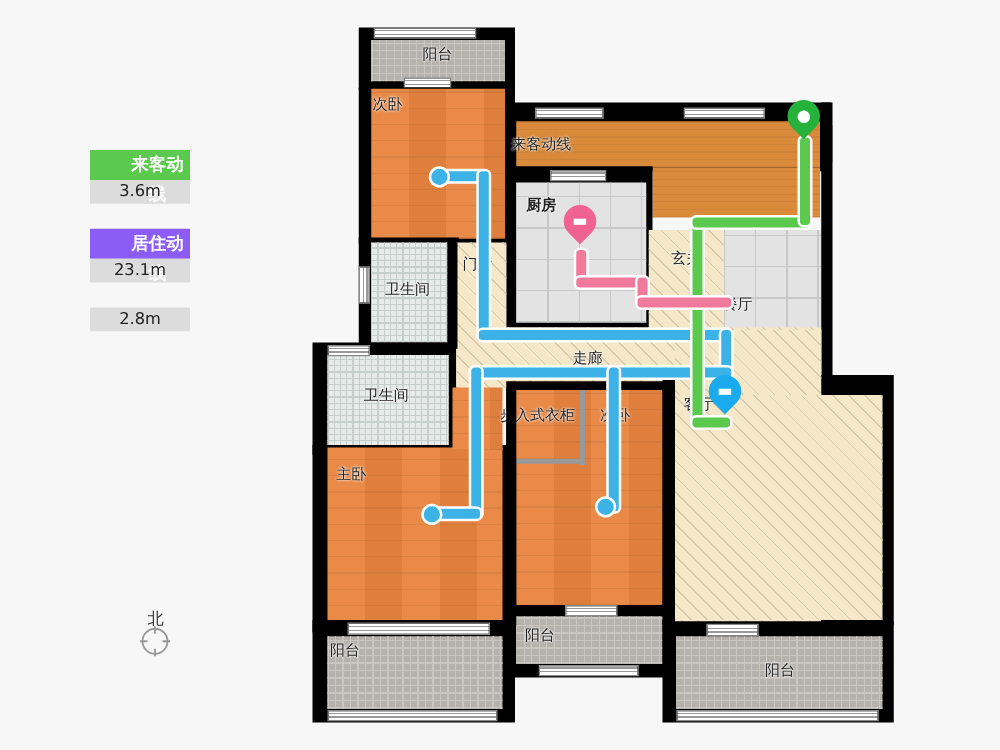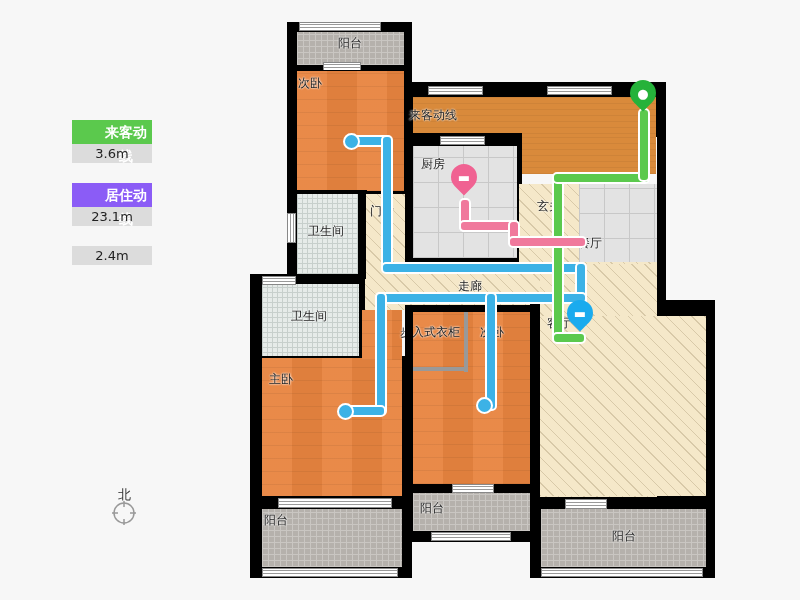--- a/index.html
+++ b/index.html
@@ -43,21 +43,21 @@
 
 <div class="legend" style="top:120px;">
   <div class="title" style="background:#5bc94d;">来客动线</div>
   <div class="val">3.6m</div>
 </div>
 <div class="legend" style="top:183px;">
   <div class="title" style="background:#8b5cf6;">居住动线</div>
   <div class="val">23.1m</div>
 </div>
 <div class="legend" style="top:246px;">
-  <div class="val">2.4m</div>
+  <div class="val">2.8m</div>
 </div>
 
 <div class="abs" style="left:110px;top:486px;width:30px;height:45px;">
   <div style="position:absolute;left:8px;top:0;font-size:13px;color:#333;">北</div>
   <svg style="position:absolute;left:1px;top:14px;" width="26" height="26" viewBox="0 0 26 26">
     <circle cx="13" cy="13" r="10" fill="none" stroke="#999" stroke-width="1.5"></circle>
     <line x1="13" y1="1" x2="13" y2="7" stroke="#999" stroke-width="1.5"></line>
     <line x1="13" y1="19" x2="13" y2="25" stroke="#999" stroke-width="1.5"></line>
     <line x1="1" y1="13" x2="7" y2="13" stroke="#999" stroke-width="1.5"></line>
     <line x1="19" y1="13" x2="25" y2="13" stroke="#999" stroke-width="1.5"></line>
@@ -80,21 +80,21 @@
   <div class="wood2" style="left:413px;top:97px;width:243px;height:37px;"></div>
   <div class="wood2" style="left:522px;top:134px;width:134px;height:40px;"></div>
   <div class="win" style="left:428px;top:86px;width:55px;height:9px;"></div>
   <div class="win" style="left:547px;top:86px;width:65px;height:9px;"></div>
   <div class="winv" style="left:658px;top:100px;width:8px;height:30px;"></div>
   <div class="label" style="left:409px;top:107px;">来客动线</div>
 
   <div class="wall" style="left:405px;top:133px;width:117px;height:130px;"></div>
   <div class="kitchen" style="left:413px;top:146px;width:104px;height:112px;"></div>
   <div class="win" style="left:440px;top:136px;width:45px;height:9px;"></div>
-  <div class="label" style="left:421px;top:156px;">厨房</div>
+  <div class="label" style="left:421px;top:156px;font-weight:bold;">厨房</div>
 
   <div class="hatch" style="left:519px;top:184px;width:60px;height:80px;"></div>
   <div class="kitchen" style="left:579px;top:184px;width:78px;height:80px;"></div>
   <div class="wall" style="left:657px;top:82px;width:9px;height:220px;"></div>
   <div class="label" style="left:537px;top:198px;">玄关</div>
   <div class="label" style="left:578px;top:235px;">餐厅</div>
 
   <div class="wall" style="left:287px;top:190px;width:80px;height:90px;"></div>
   <div class="bath" style="left:297px;top:194px;width:61px;height:80px;"></div>
   <div class="winv" style="left:287px;top:213px;width:9px;height:30px;"></div>

